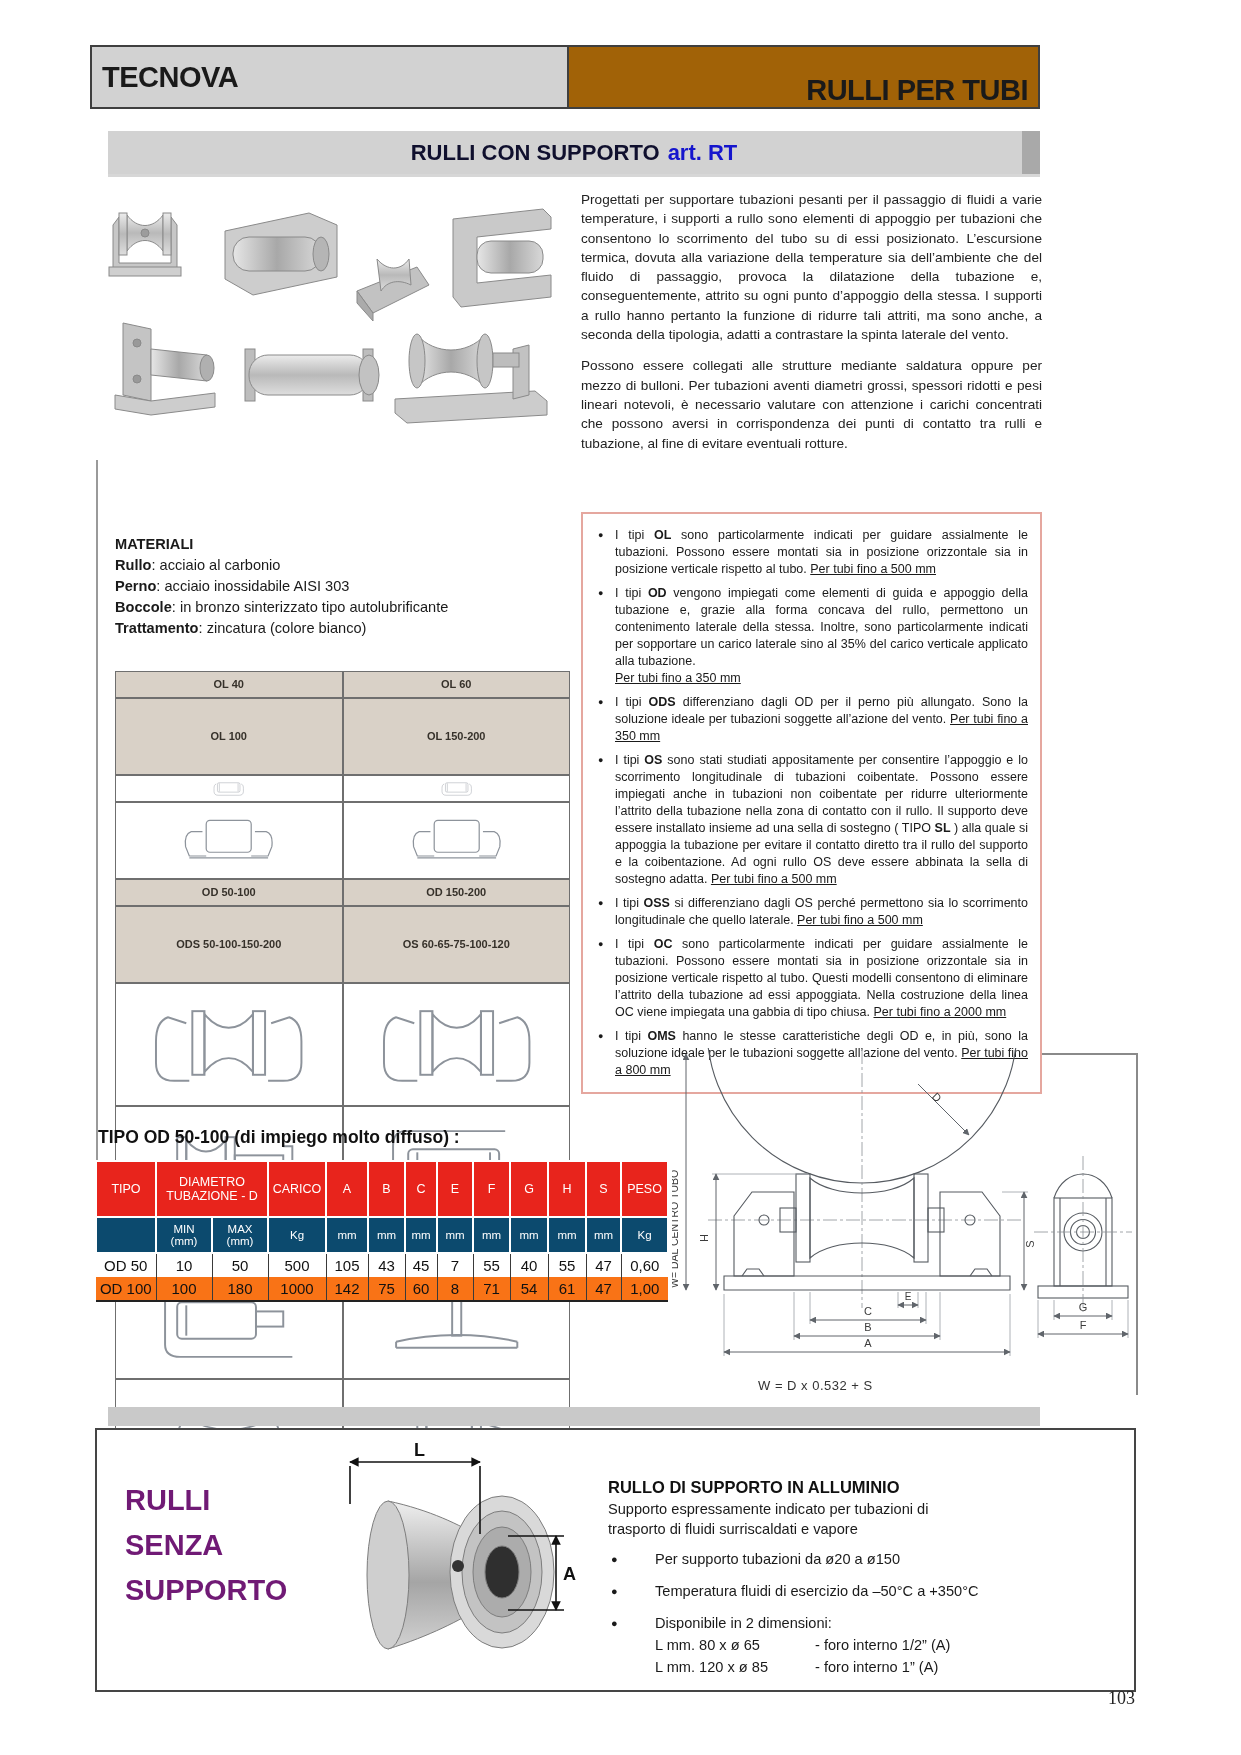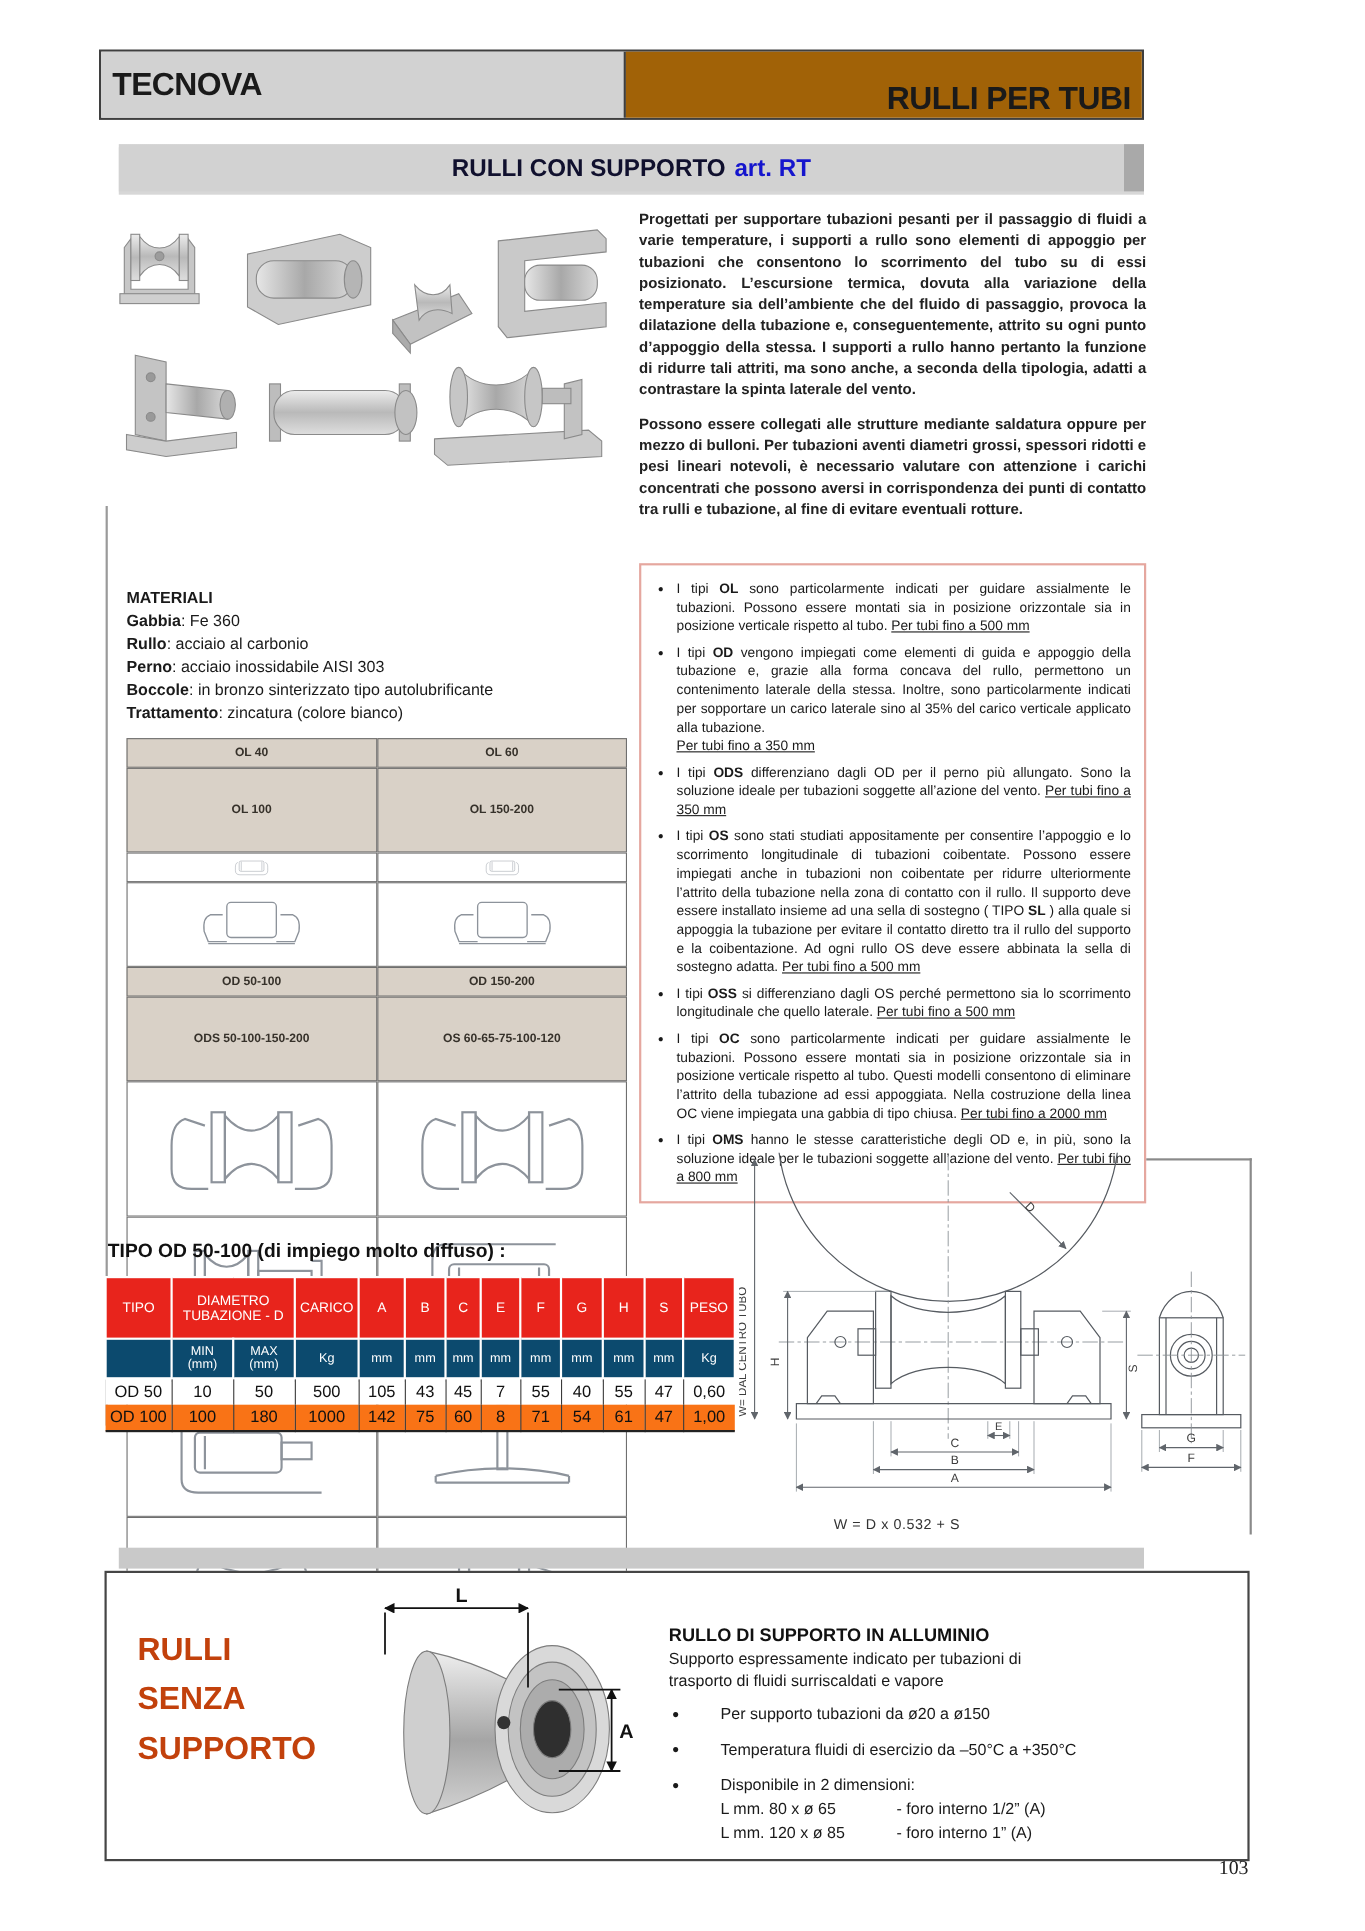--- a/index.html
+++ b/index.html
@@ -23,21 +23,21 @@
   .title-bar .art{color:#1515cd;margin-left:8px;}
 
   
   .vrule-left{position:absolute;left:96px;top:460px;width:2px;height:836px;background:#9a9a9a;}
   .vrule-right{position:absolute;left:1136px;top:1053px;width:2px;height:342px;background:#8a8a8a;}
   .hrule-right{position:absolute;left:1041px;top:1053px;width:97px;height:2px;background:#8a8a8a;}
 
   
   .intro{position:absolute;left:581px;top:190px;width:461px;font-size:13.6px;line-height:19.3px;
        text-align:justify;color:#222;}
-  .intro p{margin:0 0 12px 0;font-weight:bold;}
+  .intro p{margin:0 0 12px 0;}
 
   
   .materials{position:absolute;left:115px;top:534px;width:460px;font-size:14.6px;line-height:21px;}
   .materials .mat-h{font-weight:bold;}
   .materials .b{font-weight:bold;}
 
   
   .type-grid{position:absolute;left:115px;top:671px;width:455px;height:312px;display:grid;
        grid-template-columns:repeat(2,1fr);grid-template-rows:27px 77px 27px 77px 27px 77px;}
   .tg-head{background:#d9d1c7;color:#36312a;font-weight:bold;font-size:11px;display:flex;
@@ -73,21 +73,21 @@
   .cl{stroke:#8a8f95;stroke-width:.8;stroke-dasharray:14 3 3 3;fill:none;}
   .dim{stroke:#60656b;stroke-width:1;marker-start:url(#ar);marker-end:url(#ar);}
   .ext{stroke:#9a9fa5;stroke-width:.8;}
   .dtxt{fill:#3c3c3c;font-size:11px;font-family:"Liberation Sans",sans-serif;text-anchor:middle;}
   .formula{position:absolute;left:758px;top:1378px;font-size:13px;color:#333;letter-spacing:.5px;}
 
   
   .gray-strip{position:absolute;left:108px;top:1407px;width:932px;height:19px;background:#c9c9c9;}
   .bottom-box{position:absolute;left:95px;top:1428px;width:1041px;height:264px;border:2px solid #454545;
        background:#fff;box-sizing:border-box;}
-  .bb-title{position:absolute;left:125px;top:1478px;font-size:29px;font-weight:bold;line-height:45px;color:#c2410c;}
+  .bb-title{position:absolute;left:125px;top:1478px;font-size:29px;font-weight:bold;line-height:45px;color:#701a75;}
   .diabolo{position:absolute;left:330px;top:1440px;width:250px;height:246px;}
   .bb-right{position:absolute;left:608px;top:1478px;width:436px;}
   .bb-h{font-size:16.5px;font-weight:bold;color:#111;}
   .bb-sub{font-size:14.6px;line-height:20px;white-space:pre-line;margin-top:2px;}
   .bb-right ul{list-style:none;margin:10px 0 0 0;padding:0;font-size:14.6px;line-height:20px;}
   .bb-right li{position:relative;padding-left:47px;margin-bottom:12px;}
   .bb-right li::before{content:"●";position:absolute;left:3px;top:0;font-size:11px;}
   .size-row{display:flex;margin-top:2px;}
   .size-dim{width:160px;}
 
@@ -177,21 +177,20 @@
   <p>Possono essere collegati alle strutture mediante saldatura oppure per mezzo di bulloni. Per tubazioni aventi diametri grossi, spessori ridotti e pesi lineari notevoli, è necessario valutare con attenzione i carichi concentrati che possono aversi in corrispondenza dei punti di contatto tra rulli e tubazione, al fine di evitare eventuali rotture.</p>
 </div>
 
 <div class="vrule-left"></div>
 <div class="vrule-right"></div>
 <div class="hrule-right"></div>
 
 <div class="materials">
   <div class="mat-h">MATERIALI</div>
   <div id="materials-list">
-      <div><span class="b">Gabbia</span><span>: Fe 360</span></div>
       <div><span class="b">Rullo</span><span>: acciaio al carbonio</span></div>
       <div><span class="b">Perno</span><span>: acciaio inossidabile AISI 303</span></div>
       <div><span class="b">Boccole</span><span>: in bronzo sinterizzato tipo autolubrificante</span></div>
       <div><span class="b">Trattamento</span><span>: zincatura (colore bianco)</span></div>
     </div>
 </div>
 
 <div class="type-grid" id="type-grid">
     <div class="tg-head">OL 40</div>
     <div class="tg-head">OL 60</div>

